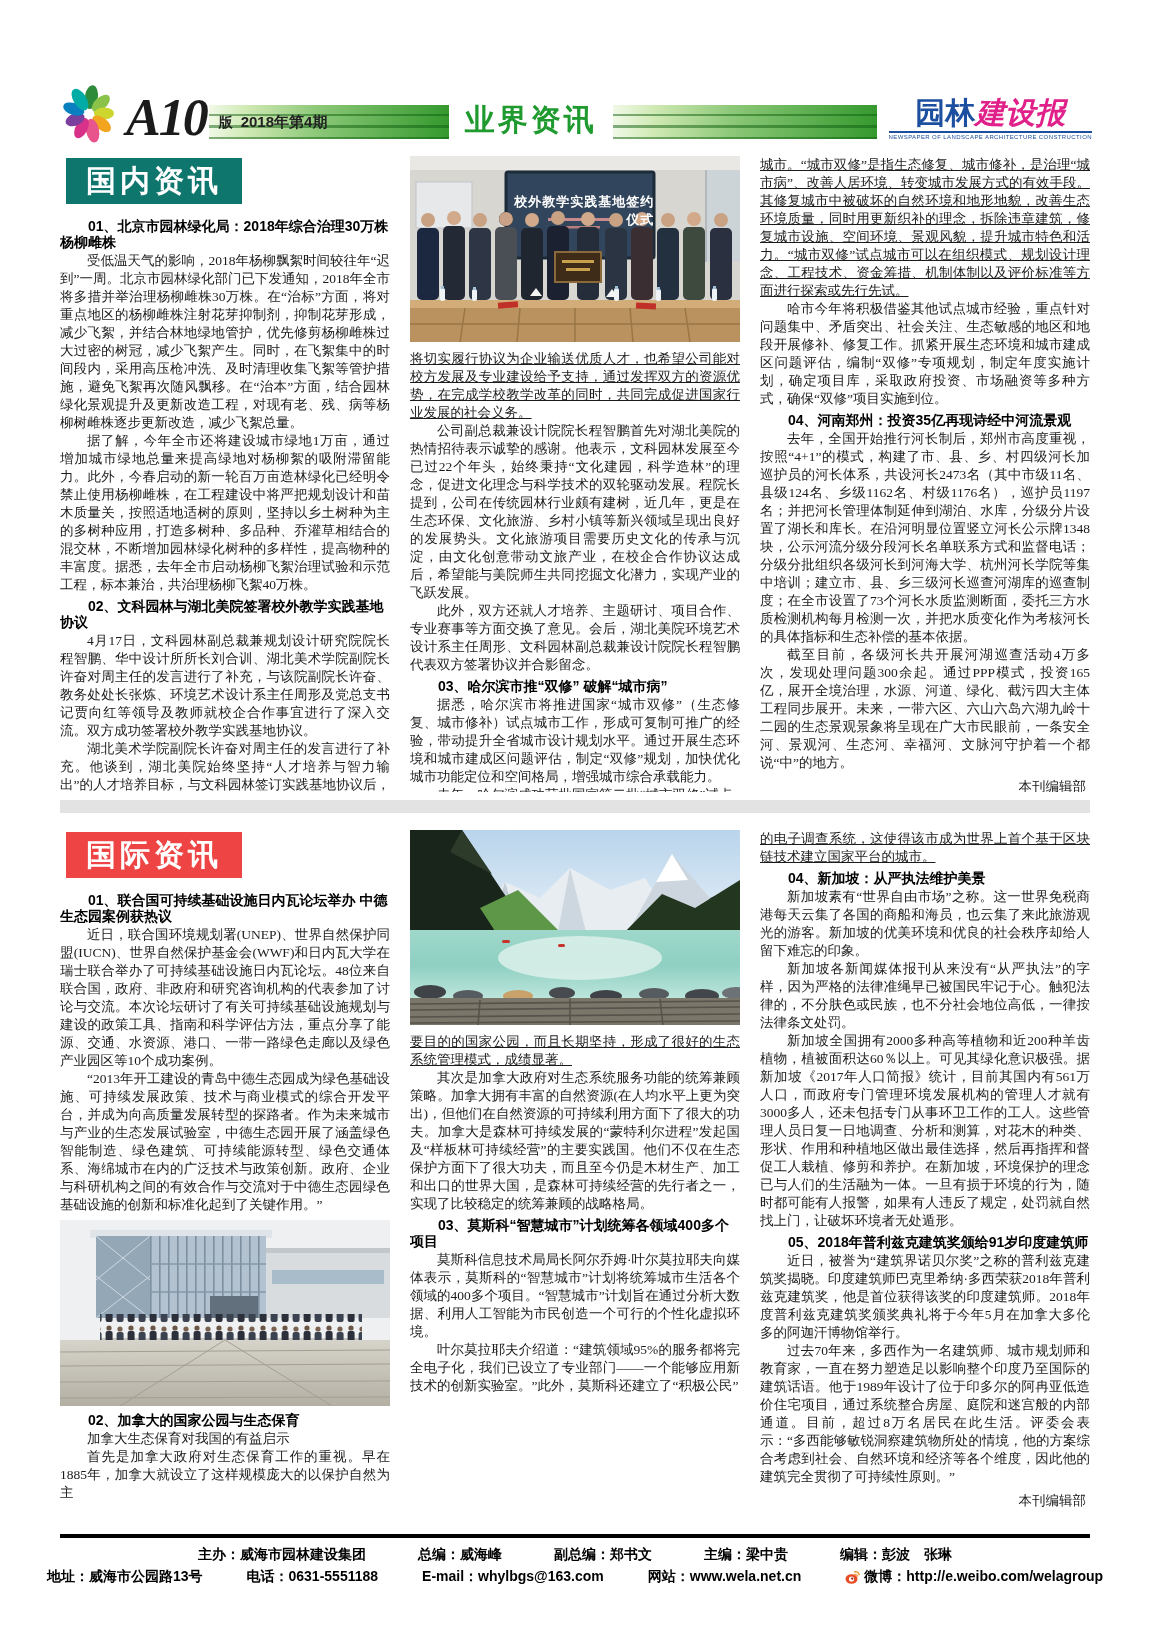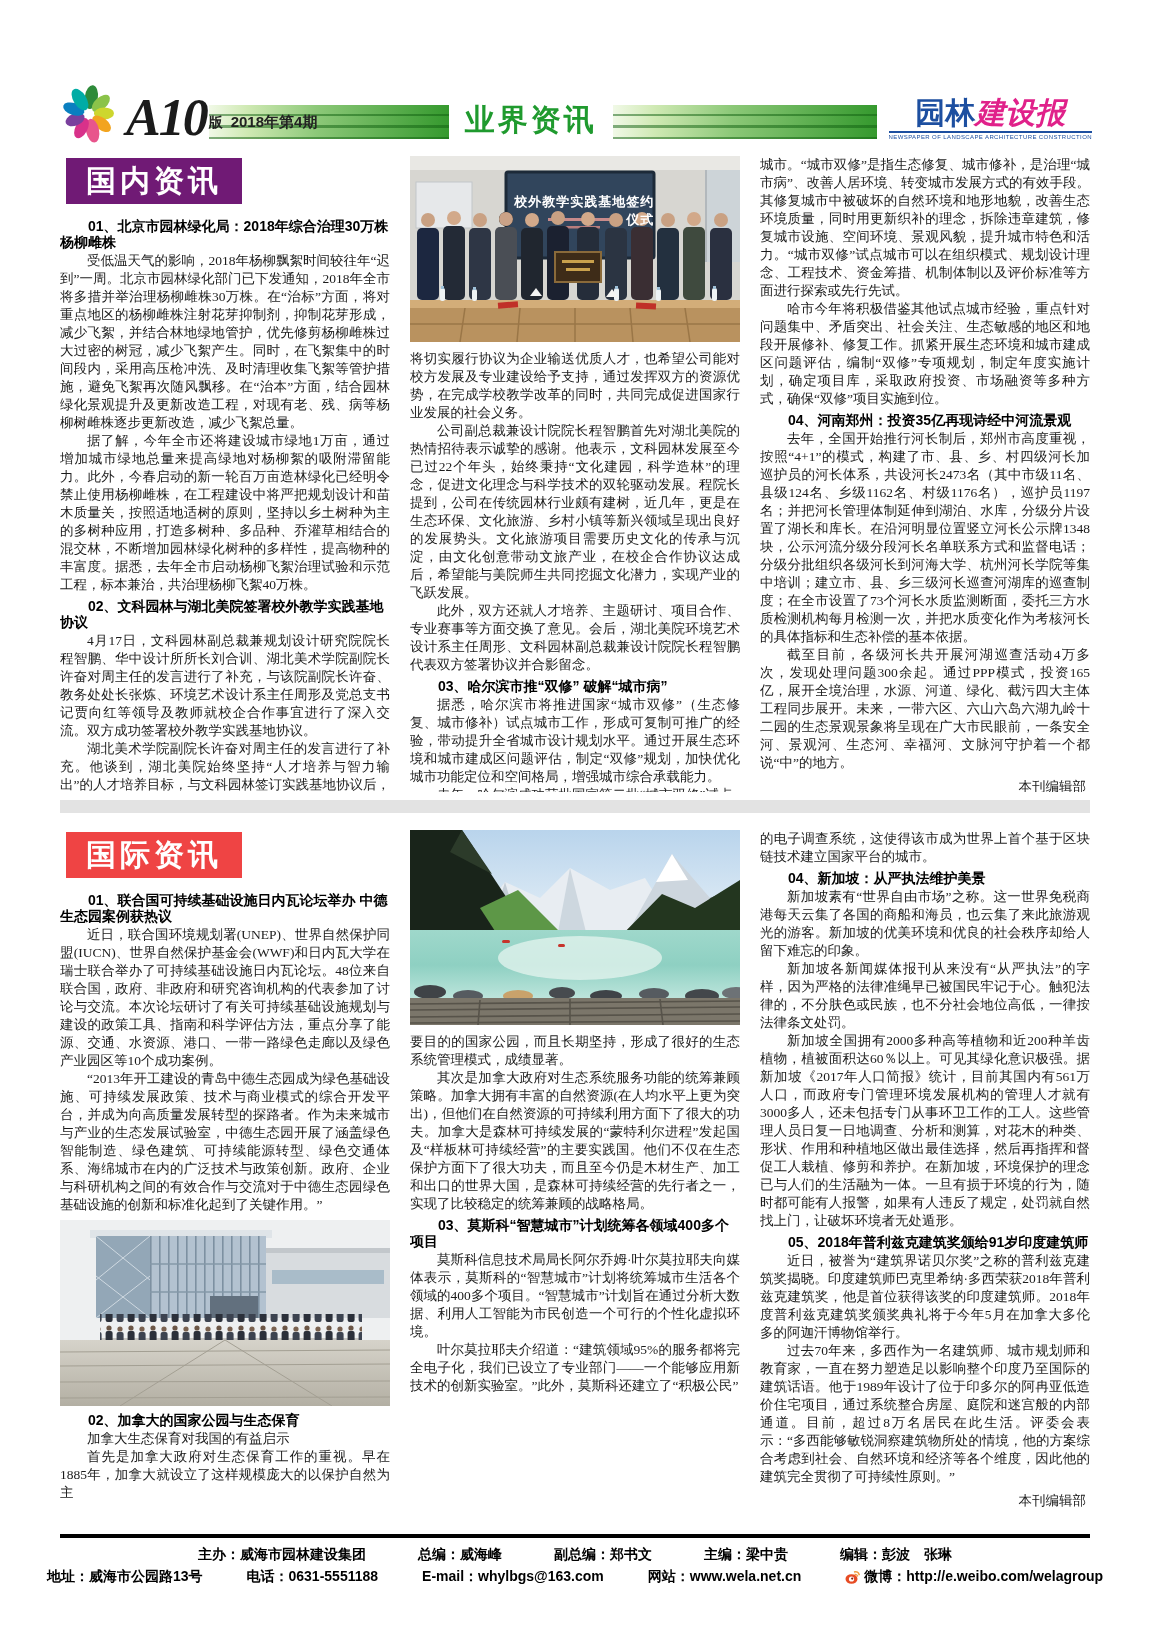--- a/index.html
+++ b/index.html
@@ -10,42 +10,42 @@
   .flower{flex:0 0 auto;margin-right:6px;}
   .a10{font-style:italic;font-size:52px;line-height:52px;font-weight:bold;letter-spacing:-2px;
        position:relative;top:4px;margin-right:2px;}
   .band{height:34px;position:relative;top:8px;
     background:
       repeating-linear-gradient(180deg, rgba(0,70,0,0) 0 9px, rgba(15,95,15,.5) 9px 11.5px),
       linear-gradient(90deg,#f1f9e7 0%,#cfe9b3 16%,#8cc878 45%,#35992e 100%);}
   .band-left{flex:1 1 0;min-width:120px;display:flex;align-items:center;}
   .band-right{flex:1.1 1 0;min-width:140px;}
   .issue-wrap{font-family:"Liberation Sans","DejaVu Sans",sans-serif;font-weight:bold;color:#222;
-      font-size:15px;white-space:nowrap;}
+      font-size:15px;padding-left:10px;white-space:nowrap;}
   .issue-wrap .ban{font-size:14px;margin-right:8px;}
   .hdr-title{font-family:"Liberation Sans","DejaVu Sans",sans-serif;font-weight:bold;color:#1f9a2e;
       font-size:30px;letter-spacing:3px;margin:0 16px;position:relative;top:6px;white-space:nowrap;}
   .masthead{margin-left:12px;text-align:center;position:relative;top:4px;white-space:nowrap;}
   .mh-cn{font-family:Liberation Serif, serif;font-weight:bold;font-size:30px;line-height:32px;}
   .mh-1{color:#1d4fa0;}
   .mh-2{color:#e0218a;font-style:italic;}
   .mh-en{font-size:6px;color:#1d4fa0;letter-spacing:.4px;border-top:2px solid #1d4fa0;margin-top:2px;padding-top:1px;
       font-family:"Liberation Sans","DejaVu Sans",sans-serif;}
   
   .sec{position:absolute;left:60px;width:1030px;}
   .sec-domestic{top:156px;height:636px;}
   .sec-intl{top:830px;height:700px;}
   .cols{display:grid;grid-template-columns:330px 330px 330px;column-gap:20px;height:100%;}
   .col{overflow:hidden;height:100%;}
   .banner{display:inline-block;color:#fff;font-family:"Liberation Sans","DejaVu Sans",sans-serif;
       font-weight:bold;font-size:30px;line-height:46px;padding:0 20px;letter-spacing:4px;margin:2px 0 10px 6px;}
-  .banner-orange{background:#701a75;}
+  .banner-orange{background:#0f766e;}
   .banner-blue{background:#ef4444;}
   .p{margin:0;font-size:13.5px;line-height:18px;text-align:justify;text-indent:2em;}
-  .cont{text-indent:0;}
+  .cont{text-indent:0;text-decoration:underline;}
   .t{margin:4px 0 2px;font-family:"Liberation Sans","DejaVu Sans",sans-serif;font-weight:bold;
      font-size:14px;line-height:16px;text-indent:2em;text-align:left;color:#000;}
   .byline{margin:6px 4px 0 0;font-size:13.5px;text-align:right;}
   figure.photo{margin:0 0 8px 0;position:relative;width:330px;}
   figure.photo svg{display:block;}
   .screen-text{position:absolute;left:30%;top:20%;width:44%;text-align:right;color:#fff;
       font-family:"Liberation Sans","DejaVu Sans",sans-serif;font-size:13px;letter-spacing:1px;font-weight:bold;}
   .divider{position:absolute;top:800px;left:60px;width:1030px;height:13px;background:#e3e3e3;}
   
   .footer-rule{position:absolute;top:1534px;left:60px;width:1030px;height:4px;background:#000;}

